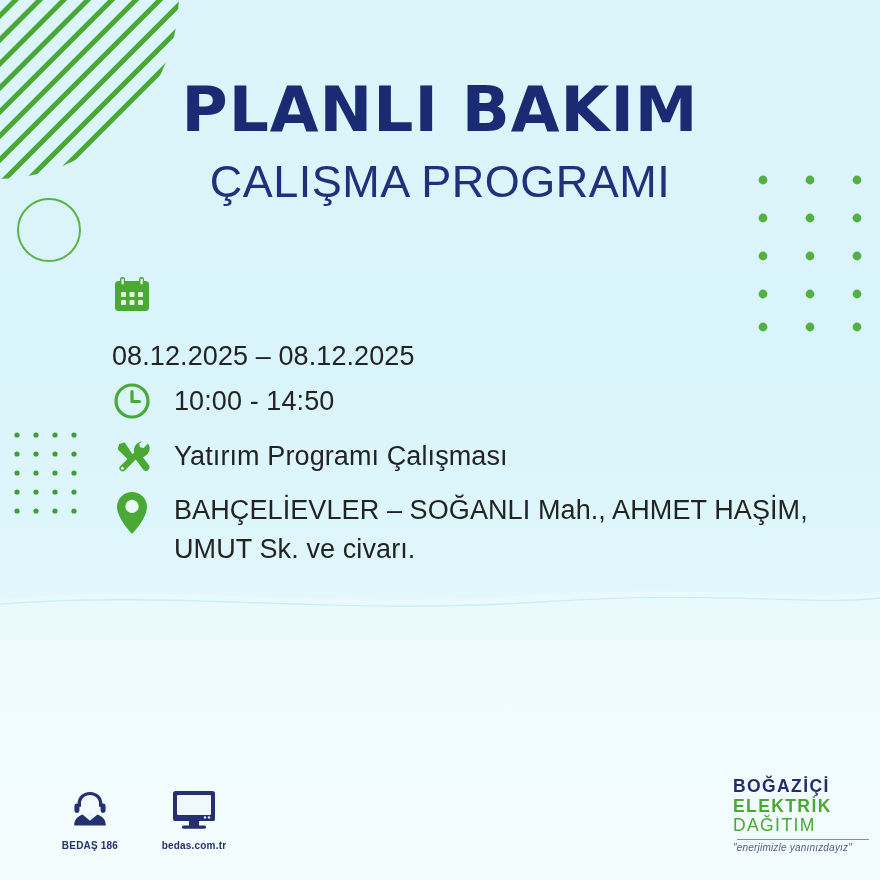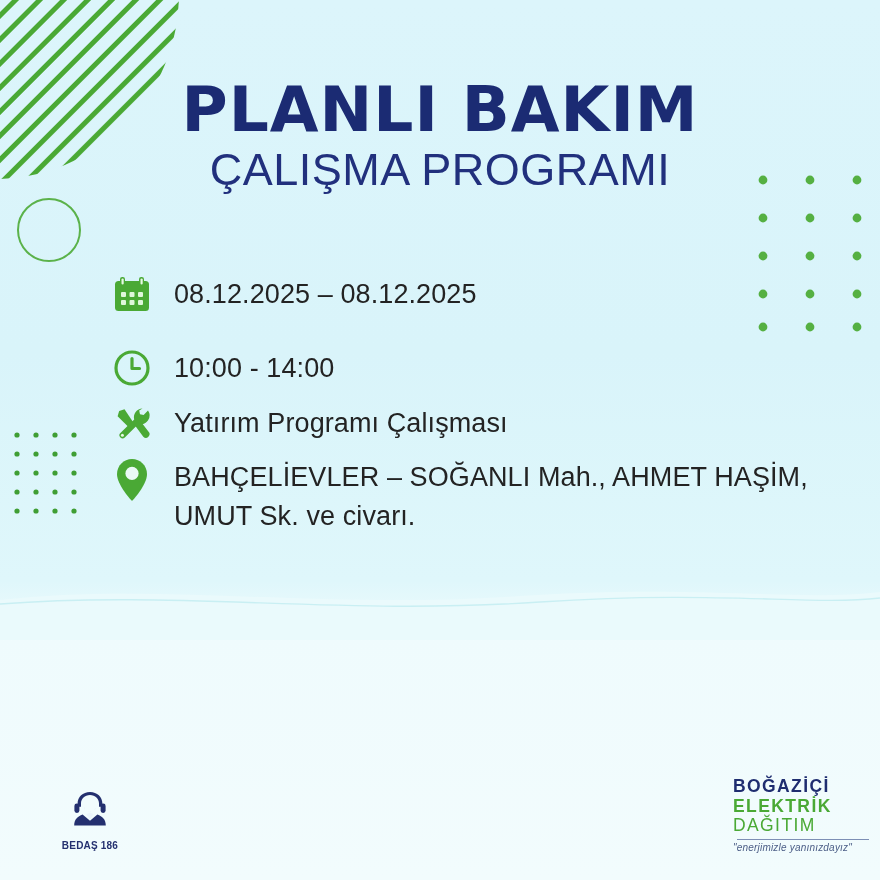--- a/index.html
+++ b/index.html
@@ -28,34 +28,34 @@
   #divider-wave { left:0; top:560px; width:880px; height:80px; }
 
   
   #header { position:absolute; left:0; top:78px; width:880px; text-align:center; }
   #title-main {
     font-size:63px; font-weight:bold; color:#1b2b73;
     letter-spacing:1px; line-height:1.02;
     font-family:"DejaVu Sans", sans-serif;
   }
   #title-sub {
-    margin-top:4px;
+    margin-top:16px;
     font-size:45px; font-weight:400; color:#21307d;
     letter-spacing:0.5px; line-height:1.05;
   }
 
   
   #info { position:absolute; left:112px; top:272px; width:760px; }
   .row { display:flex; align-items:flex-start; margin-bottom:16px; }
   .row .ic { width:62px; flex:0 0 62px; display:flex; justify-content:flex-start; align-items:flex-start; padding-top:2px; }
   .row .tx {
     font-size:27px; color:#232323; line-height:1.42;
     padding-top:3px; letter-spacing:0.1px;
   }
-  #row-date { margin-bottom:32px; }
+  #row-date { margin-bottom:4px;flex-direction:column; }
   #row-time { margin-bottom:13px; }
   #row-work { margin-bottom:12px; }
   #row-loc .tx { line-height:1.45; max-width:700px; }
 
   
   #footer-contacts { position:absolute; left:38px; top:784px; display:flex; gap:0; }
   .contact { width:104px; text-align:center; }
   .contact .cic { height:50px; display:flex; align-items:center; justify-content:center; }
   .contact .clabel {
     margin-top:6px; font-size:10px; font-weight:bold;
@@ -169,21 +169,21 @@
       <span class="tx">08.12.2025  –  08.12.2025</span>
     </div>
 
     <div class="row" id="row-time">
       <span class="ic">
         <svg width="40" height="40" viewBox="0 0 40 40">
           <circle cx="20" cy="20" r="16" fill="none" stroke="#4aa935" stroke-width="3.2"></circle>
           <path d="M20 10.5 V20.5 H27.5" fill="none" stroke="#4aa935" stroke-width="3.2" stroke-linecap="round" stroke-linejoin="round"></path>
         </svg>
       </span>
-      <span class="tx">10:00 - 14:00</span>
+      <span class="tx">10:00 - 14:50</span>
     </div>
 
     <div class="row" id="row-work">
       <span class="ic">
         <svg width="40" height="40" viewBox="0 0 40 40">
           <g fill="#4aa935">
             <path d="M30.5 5.5 a8.6 8.6 0 0 0 -8.3 10.9 L8.4 30.1 a3.1 3.1 0 0 0 0 4.4 a3.1 3.1 0 0 0 4.4 0 L26.6 20.8 A8.6 8.6 0 0 0 36 7.6 l-4.4 4.4 -3.6 -0.8 -0.8 -3.6 z"></path>
             <path d="M12.5 6.2 L7.2 8.0 L5.6 13.2 L16.2 23.8 L21.0 19.0 z"></path>
             <path d="M22.6 22.0 L27.6 17.0 L36.4 28.6 a3.6 3.6 0 0 1 -5.1 5.1 z"></path>
           </g>
@@ -216,20 +216,33 @@
             <rect x="33.6" y="17.6" width="5" height="9.4" rx="2.4"></rect>
             <path d="M23 25.4 a6.6 6.6 0 0 0 6.3 -4.6 a6.6 6.6 0 0 1 -12.6 0 A6.6 6.6 0 0 0 23 25.4 z"></path>
             <path d="M15.6 28.6 C10.6 30.4 7.2 33.6 7.2 39.6 h31.6 c0 -6 -3.4 -9.2 -8.4 -11 l-7.4 6.2 z"></path>
           </g>
           <path d="M19.6 28.2 L23 34.0 L26.4 28.2 L23 26.6 z" fill="#eaf4fb"></path>
         </svg>
       </span>
       <div class="clabel">BEDAŞ 186</div>
     </div>
 
+    <div class="contact">
+      <span class="cic">
+        <svg width="50" height="46" viewBox="0 0 50 46">
+          <rect x="4" y="5" width="42" height="30" rx="2.6" fill="#24306f"></rect>
+          <rect x="8" y="9" width="34" height="20" rx="1.2" fill="#f1f8fd"></rect>
+          <circle cx="36" cy="31.4" r="1.2" fill="#f1f8fd"></circle>
+          <circle cx="40" cy="31.4" r="1.2" fill="#f1f8fd"></circle>
+          <rect x="20" y="35" width="10" height="5" fill="#24306f"></rect>
+          <rect x="13" y="39.4" width="24" height="3.4" rx="1.6" fill="#24306f"></rect>
+        </svg>
+      </span>
+      <div class="clabel">bedas.com.tr</div>
+    </div>
 
 
   </div>
 
   <div id="brand-logo">
     <div class="bl1">BOĞAZİÇİ</div>
     <div class="bl2">ELEKTRİK</div>
     <div class="bl3">DAĞITIM</div>
     <div class="bl-rule"></div>
     <div class="bl-tag">"enerjimizle yanınızdayız"</div>

